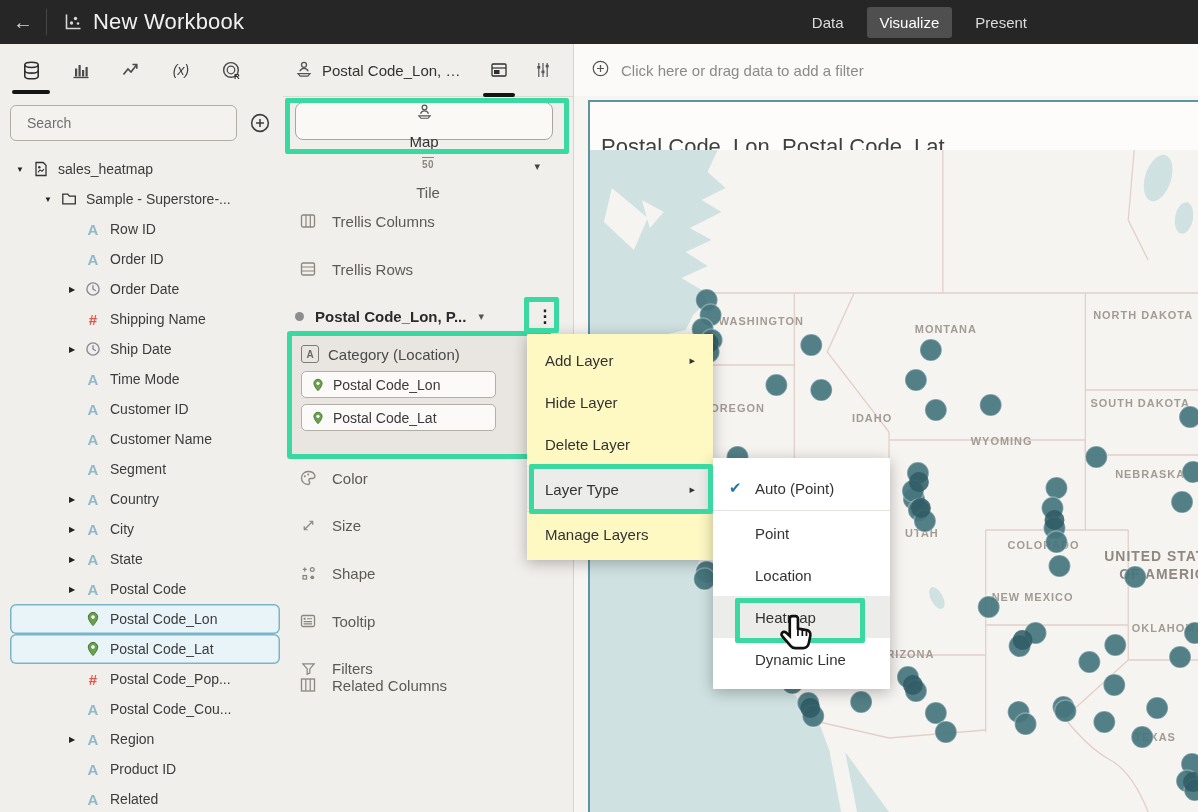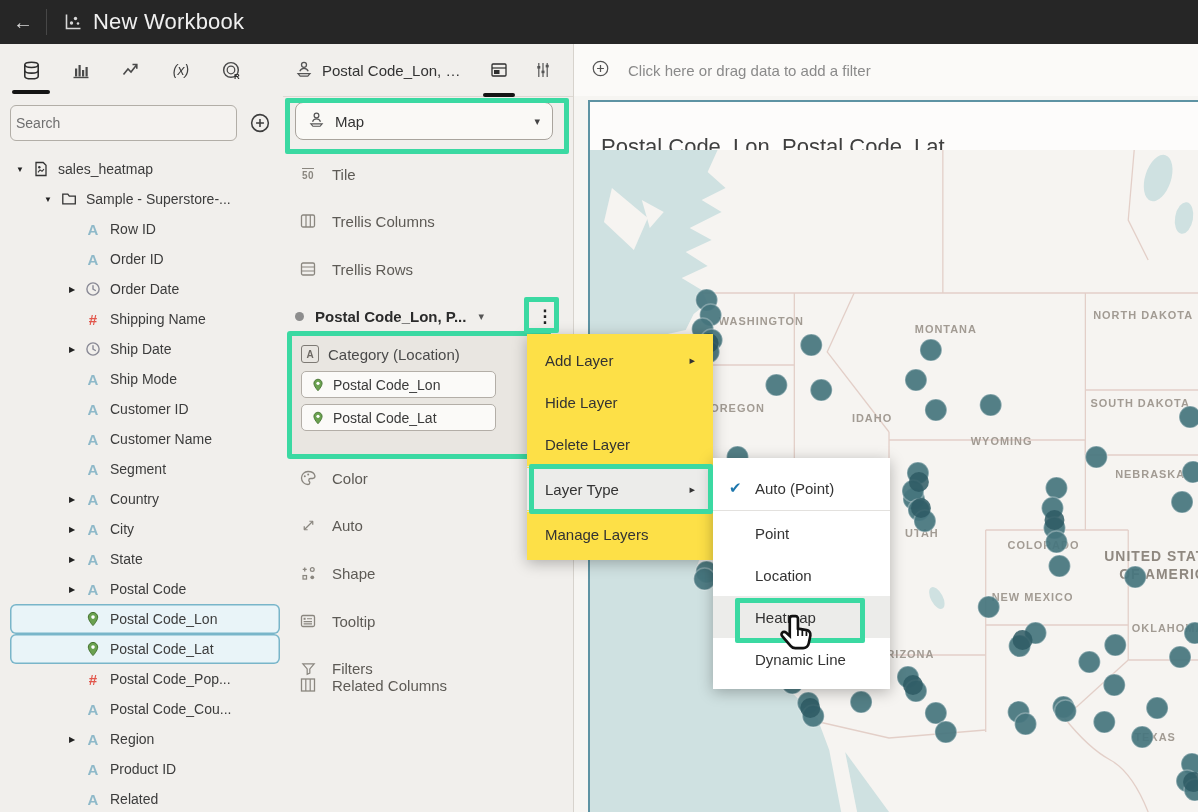--- a/index.html
+++ b/index.html
@@ -22,21 +22,21 @@
   .tb-nav-item{padding:7px 13px;border-radius:3px;color:#dcdcdc;cursor:pointer;}
   .tb-nav-item.active{background:#4f4f4f;color:#fff;}
   
   .left-panel{position:absolute;left:0;top:44px;bottom:0;width:283px;background:#f1efec;
     border-right:1px solid #d7d3cd;}
   .lp-tabs{position:absolute;left:0;top:0;right:0;height:52px;display:flex;align-items:center;padding:0 6px;}
   .ltab{width:50px;height:52px;display:flex;align-items:center;justify-content:center;position:relative;cursor:pointer;color:#3f3f3f;}
   .ltab.active::after{content:"";position:absolute;left:6px;right:6px;bottom:2px;height:4px;border-radius:2px;background:#141414;}
   .lp-search-row{position:absolute;left:0;top:56px;right:0;height:46px;display:flex;align-items:center;padding:0 10px;gap:10px;}
   .search-input{flex:1;height:34px;border:1px solid #b2aea7;border-radius:6px;background:#f4f2ef;
-    padding:0 5px;font-size:14px;color:#555;font-family:"Liberation Sans",sans-serif;outline:none;}
+    padding:0 16px;font-size:14px;color:#555;font-family:"Liberation Sans",sans-serif;outline:none;}
   .search-input::placeholder{color:#6f6f6f;}
   .add-btn{width:26px;height:26px;display:flex;align-items:center;justify-content:center;cursor:pointer;}
   .tree{position:absolute;left:0;top:110px;right:0;bottom:0;overflow:hidden;}
   .trow{height:30px;display:flex;align-items:center;font-size:14px;color:#3c3c3c;position:relative;}
   .trow .caret{width:16px;font-size:8px;color:#222;text-align:center;flex:0 0 16px;}
   .trow .ticon{width:26px;display:flex;align-items:center;justify-content:center;flex:0 0 26px;}
   .trow .tlabel{margin-left:4px;white-space:nowrap;}
   .lvl0{padding-left:12px;}
   .lvl1{padding-left:40px;}
   .lvl2{padding-left:64px;}
@@ -47,50 +47,50 @@
   
   .mid-panel{position:absolute;left:283px;top:44px;bottom:0;width:290px;background:#f1efec;
     border-right:1px solid #d7d3cd;}
   .mp-header{position:absolute;left:0;top:0;right:0;height:52px;display:flex;align-items:center;
     padding:0 12px;gap:9px;font-size:15px;color:#333;border-bottom:1px solid #ddd9d3;}
   .mp-title{white-space:nowrap;overflow:hidden;text-overflow:ellipsis;max-width:150px;}
   .mp-tab{width:36px;height:52px;display:flex;align-items:center;justify-content:center;position:relative;cursor:pointer;}
   .mp-tab.active::after{content:"";position:absolute;left:2px;right:2px;bottom:-1px;height:4px;border-radius:2px;background:#141414;}
   .viz-dropdown{position:absolute;left:12px;top:58px;width:258px;height:38px;background:#faf9f6;
     border:1.5px solid #a9a49d;border-radius:8px;display:flex;align-items:center;gap:10px;
-    padding:0 12px;font-size:15px;color:#333;box-sizing:border-box;cursor:pointer;}
+    padding:0 12px;font-size:15px;color:#333;box-sizing:border-box;cursor:pointer;flex-direction:column;}
   .viz-dd-caret{margin-left:auto;font-size:11px;color:#444;}
   .gram-row{position:absolute;left:0;right:0;height:34px;display:flex;align-items:center;
     padding:0 15px;gap:14px;font-size:15px;color:#5d5a55;cursor:pointer;}
   .gram-row .gicon{width:20px;display:flex;align-items:center;justify-content:center;}
   .tile-num{font-size:10px;font-weight:bold;color:#8a867f;border-top:1.5px solid #8a867f;padding-top:1px;letter-spacing:.5px;}
   .layer-row{position:absolute;left:0;right:0;top:255px;height:34px;display:flex;align-items:center;padding:0 12px;}
   .layer-bullet{width:9px;height:9px;border-radius:50%;background:#8d8d8d;flex:0 0 9px;}
   .layer-name{font-size:15px;font-weight:bold;color:#2b2b2b;margin-left:11px;white-space:nowrap;overflow:hidden;max-width:160px;}
   .layer-caret{font-size:11px;color:#555;margin-left:12px;}
   .kebab-btn{position:absolute;left:248px;top:3px;width:28px;height:28px;display:flex;align-items:center;
     justify-content:center;font-size:17px;font-weight:bold;color:#222;cursor:pointer;letter-spacing:0;}
   .category-box{position:absolute;left:4px;top:287px;width:236px;height:104px;background:#e9e6e1;
     border:5px solid #3bd9a2;border-radius:3px;padding:7px 9px;}
   .cat-label-row{display:flex;align-items:center;gap:9px;font-size:15px;color:#4a4a4a;height:22px;}
   .cat-a-icon{width:16px;height:16px;border:1.2px solid #7e7a74;border-radius:3px;display:flex;align-items:center;
     justify-content:center;font-size:10px;font-weight:bold;color:#6d6963;}
   .chip{margin-top:6px;height:25px;background:#fbfaf8;border:1.5px solid #b3aea7;border-radius:5px;
     display:flex;align-items:center;gap:8px;padding:0 9px;width:175px;font-size:14px;color:#3a3a3a;cursor:grab;}
   
   .filter-bar{position:absolute;left:574px;right:0;top:44px;height:52px;background:#fbfaf8;
-    border-bottom:1px solid #d9d5cf;display:flex;align-items:center;padding-left:17px;gap:18px;
+    border-bottom:1px solid #d9d5cf;display:flex;align-items:center;padding-left:17px;gap:11px;
     color:#8a8a8a;font-size:15px;cursor:pointer;}
   .canvas{position:absolute;left:574px;right:0;top:96px;bottom:0;background:#f6f5f2;}
   .viz-frame{position:absolute;left:14px;top:4px;right:-3px;bottom:-3px;border:2px solid #5e93a3;
     background:#fdfcfb;overflow:hidden;}
   .viz-title{padding:32px 0 0 11px;font-size:22px;color:#404040;}
   .map-svg{position:absolute;left:0;top:48px;}
   
-  .ctx-menu{position:absolute;left:527px;top:334px;width:186px;background:#fde047;z-index:50;
+  .ctx-menu{position:absolute;left:527px;top:334px;width:186px;background:#fef9c3;z-index:50;
     box-shadow:0 3px 14px rgba(0,0,0,.28);padding:5px 0;font-size:15px;color:#333;}
   .ctx-item{height:42px;display:flex;align-items:center;padding:0 18px;cursor:pointer;}
   .ctx-item .sub-arrow{margin-left:auto;font-size:11px;color:#333;}
   .ctx-item.hl{background:#ececea;}
   .menu-sep{height:1px;background:#e3e1de;margin:1px 0;}
   .sub-menu{position:absolute;left:713px;top:458px;width:177px;background:#fff;z-index:51;
     box-shadow:0 3px 14px rgba(0,0,0,.28);padding:9px 0;font-size:15px;color:#333;}
   .sub-item{height:42px;display:flex;align-items:center;padding:0 16px;cursor:pointer;}
   .sub-item .check{width:26px;color:#1d77ad;font-size:15px;flex:0 0 26px;}
   .sub-item .nocheck{width:26px;flex:0 0 26px;}
@@ -112,20 +112,25 @@
   <span class="tb-logo">
     <svg width="20" height="20" viewBox="0 0 20 20">
         <path d="M3.5 2.5v14h14" stroke="#d8d8d8" stroke-width="1.6" fill="none"></path>
         <circle cx="8.5" cy="11" r="1.7" fill="#d8d8d8"></circle>
         <circle cx="12.5" cy="6.5" r="1.7" fill="#d8d8d8"></circle>
         <circle cx="15" cy="11.5" r="1.3" fill="#d8d8d8"></circle>
       </svg>
   </span>
   <div class="tb-title">New Workbook</div>
   <div class="tb-spacer"></div>
+  <div class="tb-nav">
+    <div class="tb-nav-item">Data</div>
+    <div class="tb-nav-item active">Visualize</div>
+    <div class="tb-nav-item">Present</div>
+  </div>
 </div>
 
 <div class="left-panel">
   <div class="lp-tabs">
     <div class="ltab active">
       <svg width="21" height="21" viewBox="0 0 20 20">
           <ellipse cx="10" cy="4.6" rx="6.4" ry="2.5" fill="none" stroke="#2e2e2e" stroke-width="1.5"></ellipse>
           <path d="M3.6 4.6v10.8c0 1.4 2.9 2.5 6.4 2.5s6.4-1.1 6.4-2.5V4.6" fill="none" stroke="#2e2e2e" stroke-width="1.5"></path>
           <path d="M3.6 10c0 1.4 2.9 2.5 6.4 2.5s6.4-1.1 6.4-2.5" fill="none" stroke="#2e2e2e" stroke-width="1.5"></path>
         </svg>
@@ -218,21 +223,21 @@
         <svg width="16" height="16" viewBox="0 0 16 16">
             <circle cx="8" cy="8" r="6.1" fill="none" stroke="#8a8a96" stroke-width="1.4"></circle>
             <path d="M8 4.6V8l2.4 1.5" stroke="#8a8a96" fill="none" stroke-width="1.4" stroke-linecap="round"></path>
           </svg>
       </span>
       <span class="tlabel">Ship Date</span>
     </div>
     <div class="trow lvl2">
       <span class="caret"></span>
         <span class="ticon icon-text">A</span>
-      <span class="tlabel">Ship Mode</span>
+      <span class="tlabel">Time Mode</span>
     </div>
     <div class="trow lvl2">
       <span class="caret"></span>
         <span class="ticon icon-text">A</span>
       <span class="tlabel">Customer ID</span>
     </div>
     <div class="trow lvl2">
       <span class="caret"></span>
         <span class="ticon icon-text">A</span>
       <span class="tlabel">Customer Name</span>
@@ -343,21 +348,21 @@
       <svg width="17" height="17" viewBox="0 0 18 18">
           <circle cx="9" cy="4.8" r="2.5" fill="none" stroke="#555" stroke-width="1.3"></circle>
           <path d="M4.8 11.3c.8-1.9 2.3-2.9 4.2-2.9s3.4 1 4.2 2.9" fill="none" stroke="#555" stroke-width="1.3"></path>
           <path d="M3 13.6h12l-2.2 2.6H5.2z" fill="none" stroke="#555" stroke-width="1.2"></path>
         </svg>
     </span>
     <span>Map</span>
     <span class="viz-dd-caret">▾</span>
   </div>
 
-  <div class="gram-row" style="top:113px;">
+  <div class="gram-row" style="top:113px;flex-direction:column;">
     <span class="gicon">
         <span class="tile-num">50</span>
       </span>
     <span>Tile</span>
   </div>
   <div class="gram-row" style="top:160px;">
     <span class="gicon">
       <svg width="18" height="18" viewBox="0 0 18 18">
           <rect x="2.5" y="3" width="13" height="12" rx="1.5" fill="none" stroke="#8a867f" stroke-width="1.3"></rect>
           <path d="M7 3v12M11.3 3v12" stroke="#8a867f" stroke-width="1.2"></path>
@@ -413,21 +418,21 @@
     </span>
     <span>Color</span>
   </div>
   <div class="gram-row" style="top:464px;">
     <span class="gicon">
       <svg width="17" height="17" viewBox="0 0 18 18">
           <path d="M4.5 13.5L13.5 4.5" stroke="#8a867f" stroke-width="1.3"></path>
           <path d="M4.5 13.5v-3.6M4.5 13.5h3.6M13.5 4.5v3.6M13.5 4.5H9.9" stroke="#8a867f" stroke-width="1.3" fill="none"></path>
         </svg>
     </span>
-    <span>Auto</span>
+    <span>Size</span>
   </div>
   <div class="gram-row" style="top:512px;">
     <span class="gicon">
       <svg width="17" height="17" viewBox="0 0 18 18">
           <path d="M5 2.6v4.2M2.9 4.7h4.2" stroke="#8a867f" stroke-width="1.4"></path>
           <circle cx="13" cy="4.7" r="2" fill="none" stroke="#8a867f" stroke-width="1.3"></circle>
           <rect x="3.2" y="11.2" width="3.7" height="3.7" fill="none" stroke="#8a867f" stroke-width="1.3"></rect>
           <circle cx="13" cy="13" r="2" fill="#8a867f"></circle>
         </svg>
     </span>

